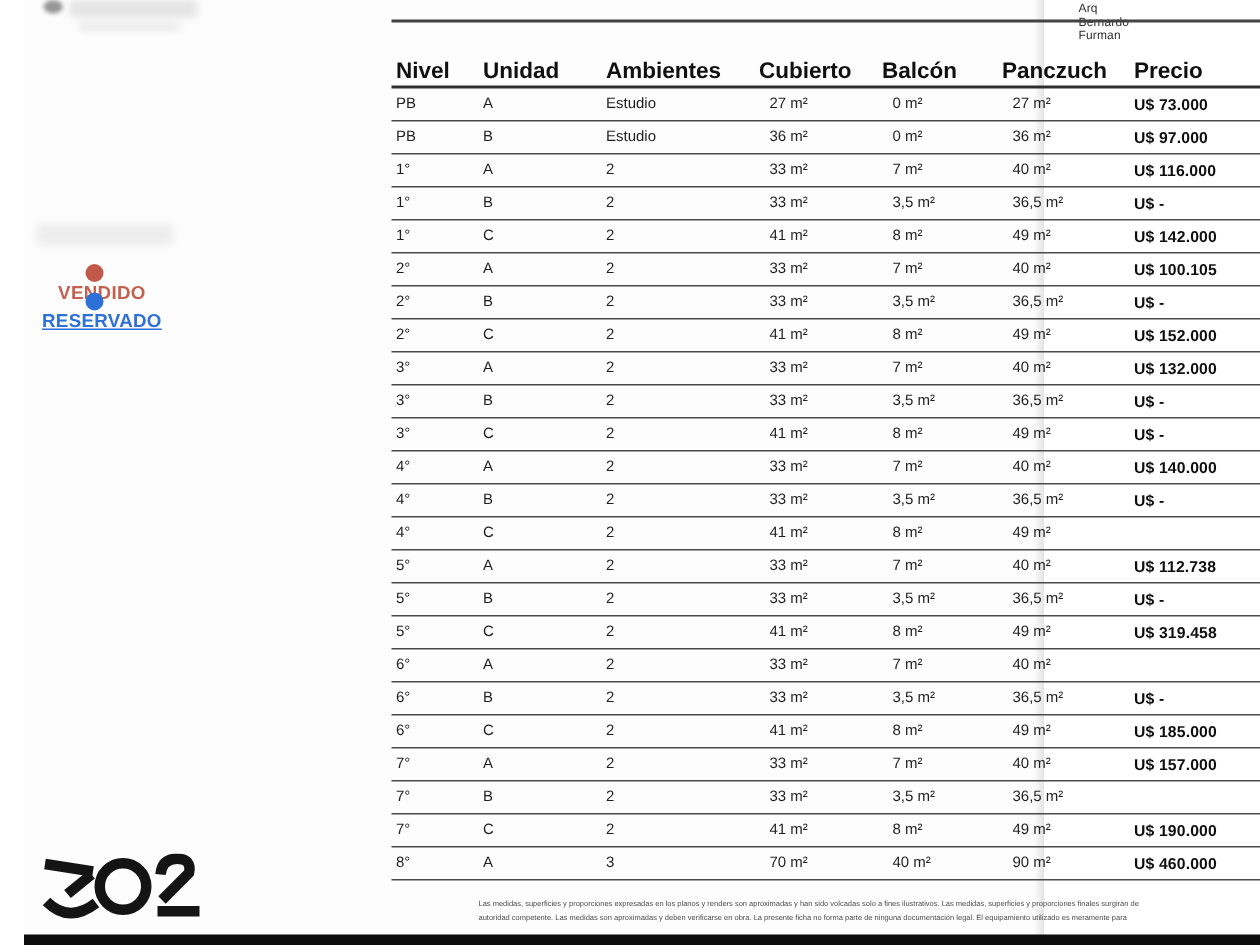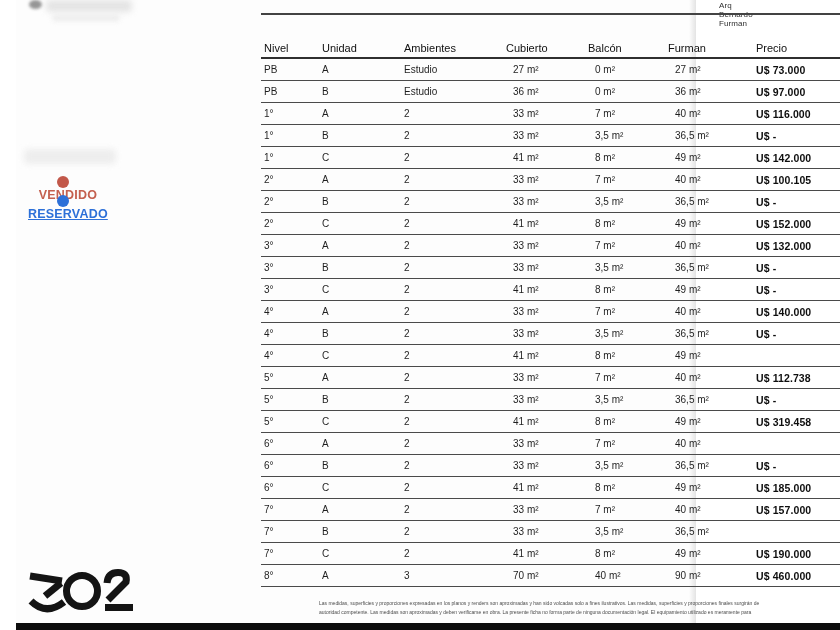--- a/index.html
+++ b/index.html
@@ -31,21 +31,21 @@
   .legend { position:absolute; left:12px; top:176px; }
   .legend-item { display:flex; align-items:center; height:19px; font-weight:bold; font-size:12.5px; letter-spacing:0.2px;flex-direction:column; }
   .legend-dot { width:12px; height:12px; border-radius:50%; margin-right:9px; flex:0 0 auto; }
 
   .logo { position:absolute; left:12px; top:569px; }
 
   
   .ptable { position:absolute; left:245px; top:38px; width:594px; font-size:10px; color:#1f1f1f; }
   .thead, .trow { display:grid; grid-template-columns:58px 82px 102px 82px 80px 88px 102px; }
   .thead { height:19px; border-bottom:2px solid #2f2f2f; }
-  .thead .cell { font-weight:normal; font-size:11px; color:#101010; }
+  .thead .cell { font-weight:bold; font-size:15px; color:#101010; }
   .trow { height:22px; border-bottom:1.5px solid #4a4a4a; box-sizing:border-box;text-align:right; }
   .cell { display:flex; align-items:center; padding-left:3px; overflow:hidden; }
   .trow .c3, .trow .c4, .trow .c5 { padding-left:10px; }
   .trow .c6 { font-weight:bold; font-size:10.5px; color:#0e0e0e; letter-spacing:0.1px; }
 
   
   .disclaimer { position:absolute; left:303px; top:599px; width:537px; overflow:hidden;
     font-size:5px; line-height:8.5px; color:#4c4c4c; }
   .disclaimer div { white-space:nowrap; }
   .bottom-bar { position:absolute; left:0; top:623px; width:840px; height:7px; background:#0d0d0d; }
@@ -89,21 +89,21 @@
     </svg>
   </div>
 
   <div class="ptable">
     <div class="thead">
       <div class="cell c0">Nivel</div>
       <div class="cell c1">Unidad</div>
       <div class="cell c2">Ambientes</div>
       <div class="cell c3">Cubierto</div>
       <div class="cell c4">Balcón</div>
-      <div class="cell c5">Furman</div>
+      <div class="cell c5">Panczuch</div>
       <div class="cell c6">Precio</div>
     </div>
     <div id="table-rows">
         <div class="trow">
           <div class="cell c0">PB</div>
           <div class="cell c1">A</div>
           <div class="cell c2">Estudio</div>
           <div class="cell c3">27 m²</div>
           <div class="cell c4">0 m²</div>
           <div class="cell c5">27 m²</div>

